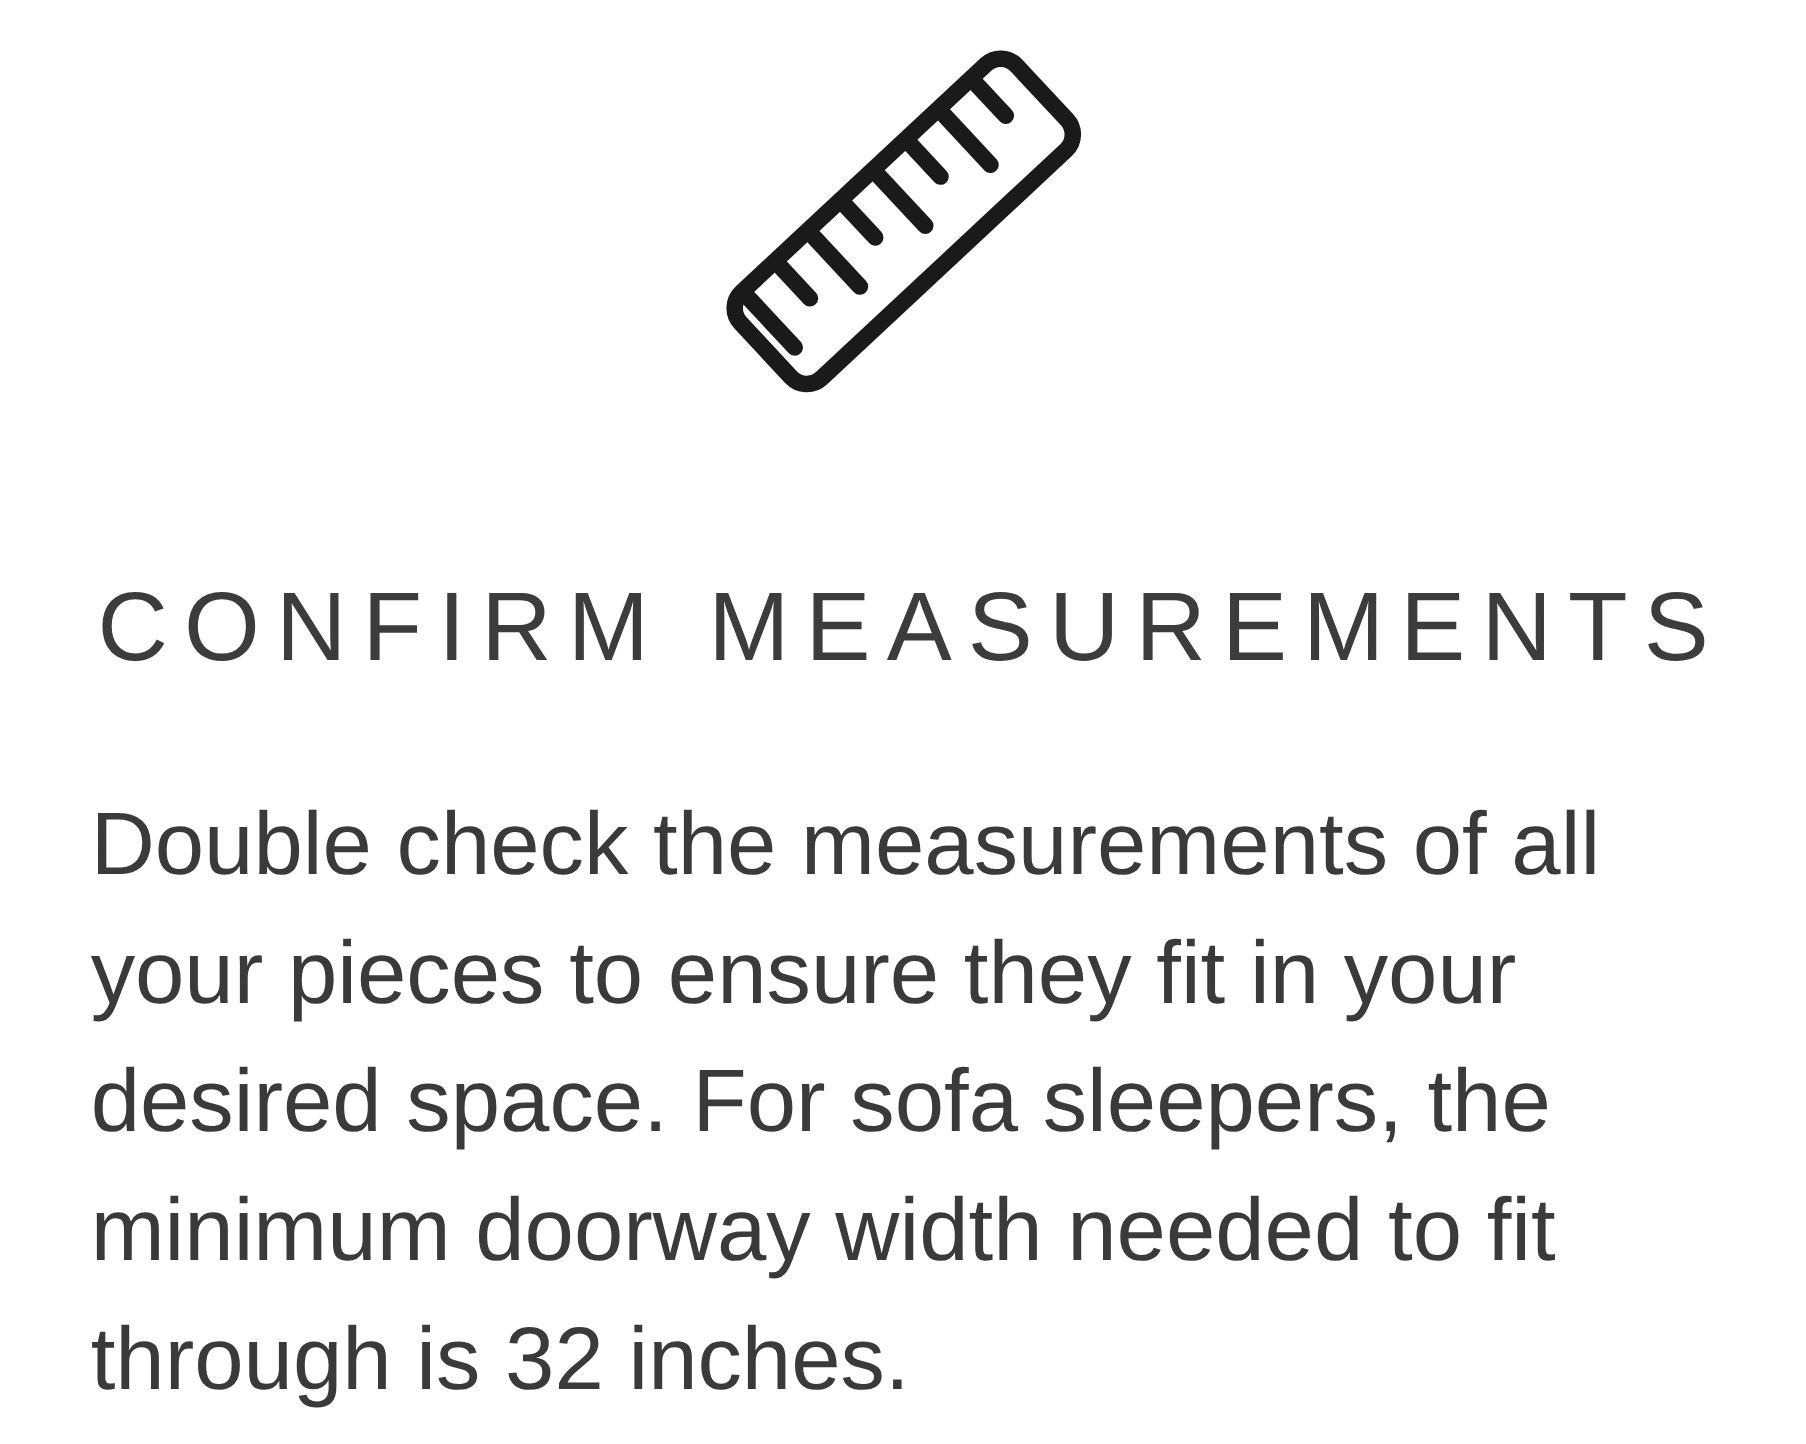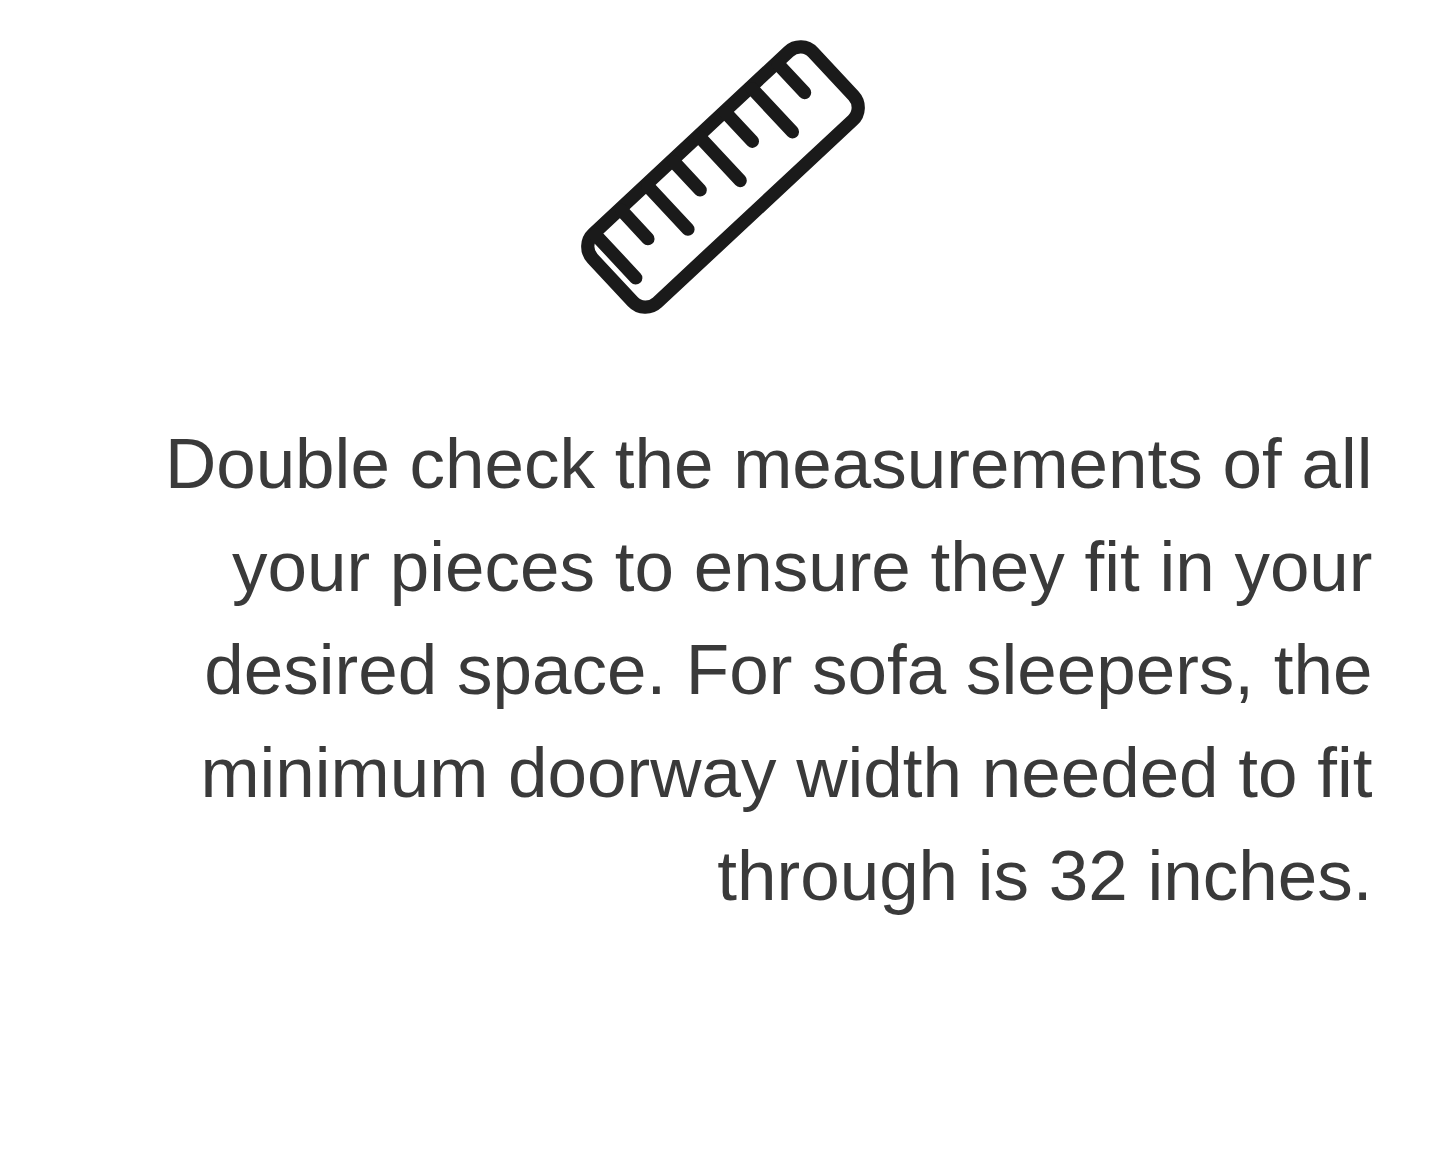--- a/index.html
+++ b/index.html
@@ -44,21 +44,21 @@
     white-space:nowrap;
     text-align:center;
   }
   .body-text{
     margin-top:84px;
     max-width:1300px;
     font-size:71px;
     font-weight:400;
     line-height:103px;
     color:var(--body_color);
-    text-align:right;
+    text-align:left;
   }
 </style>
 </head>
 <body>
 
 <div class="canvas">
 
   <div class="icon-wrap">
     <svg viewBox="0 0 300 300" fill="none" xmlns="http://www.w3.org/2000/svg" aria-hidden="true">
       <g transform="translate(150 152) rotate(-43)">
@@ -68,16 +68,17 @@
         <line x1="-60" y1="-44" x2="-60" y2="14" stroke="currentColor" stroke-width="13" stroke-linecap="round"></line>
         <line x1="-25" y1="-44" x2="-25" y2="-6" stroke="currentColor" stroke-width="13" stroke-linecap="round"></line>
         <line x1="10" y1="-44" x2="10" y2="14" stroke="currentColor" stroke-width="13" stroke-linecap="round"></line>
         <line x1="45" y1="-44" x2="45" y2="-6" stroke="currentColor" stroke-width="13" stroke-linecap="round"></line>
         <line x1="80" y1="-44" x2="80" y2="14" stroke="currentColor" stroke-width="13" stroke-linecap="round"></line>
         <line x1="115" y1="-44" x2="115" y2="-6" stroke="currentColor" stroke-width="13" stroke-linecap="round"></line>
       </g>
     </svg>
   </div>
 
+  <h1 class="heading">CONFIRM MEASUREMENTS</h1>
 
   <p class="body-text">Double check the measurements of all your pieces to ensure they fit in your desired space. For sofa sleepers, the minimum doorway width needed to fit through is 32 inches.</p>
 
 </div>
 
 </body></html>

